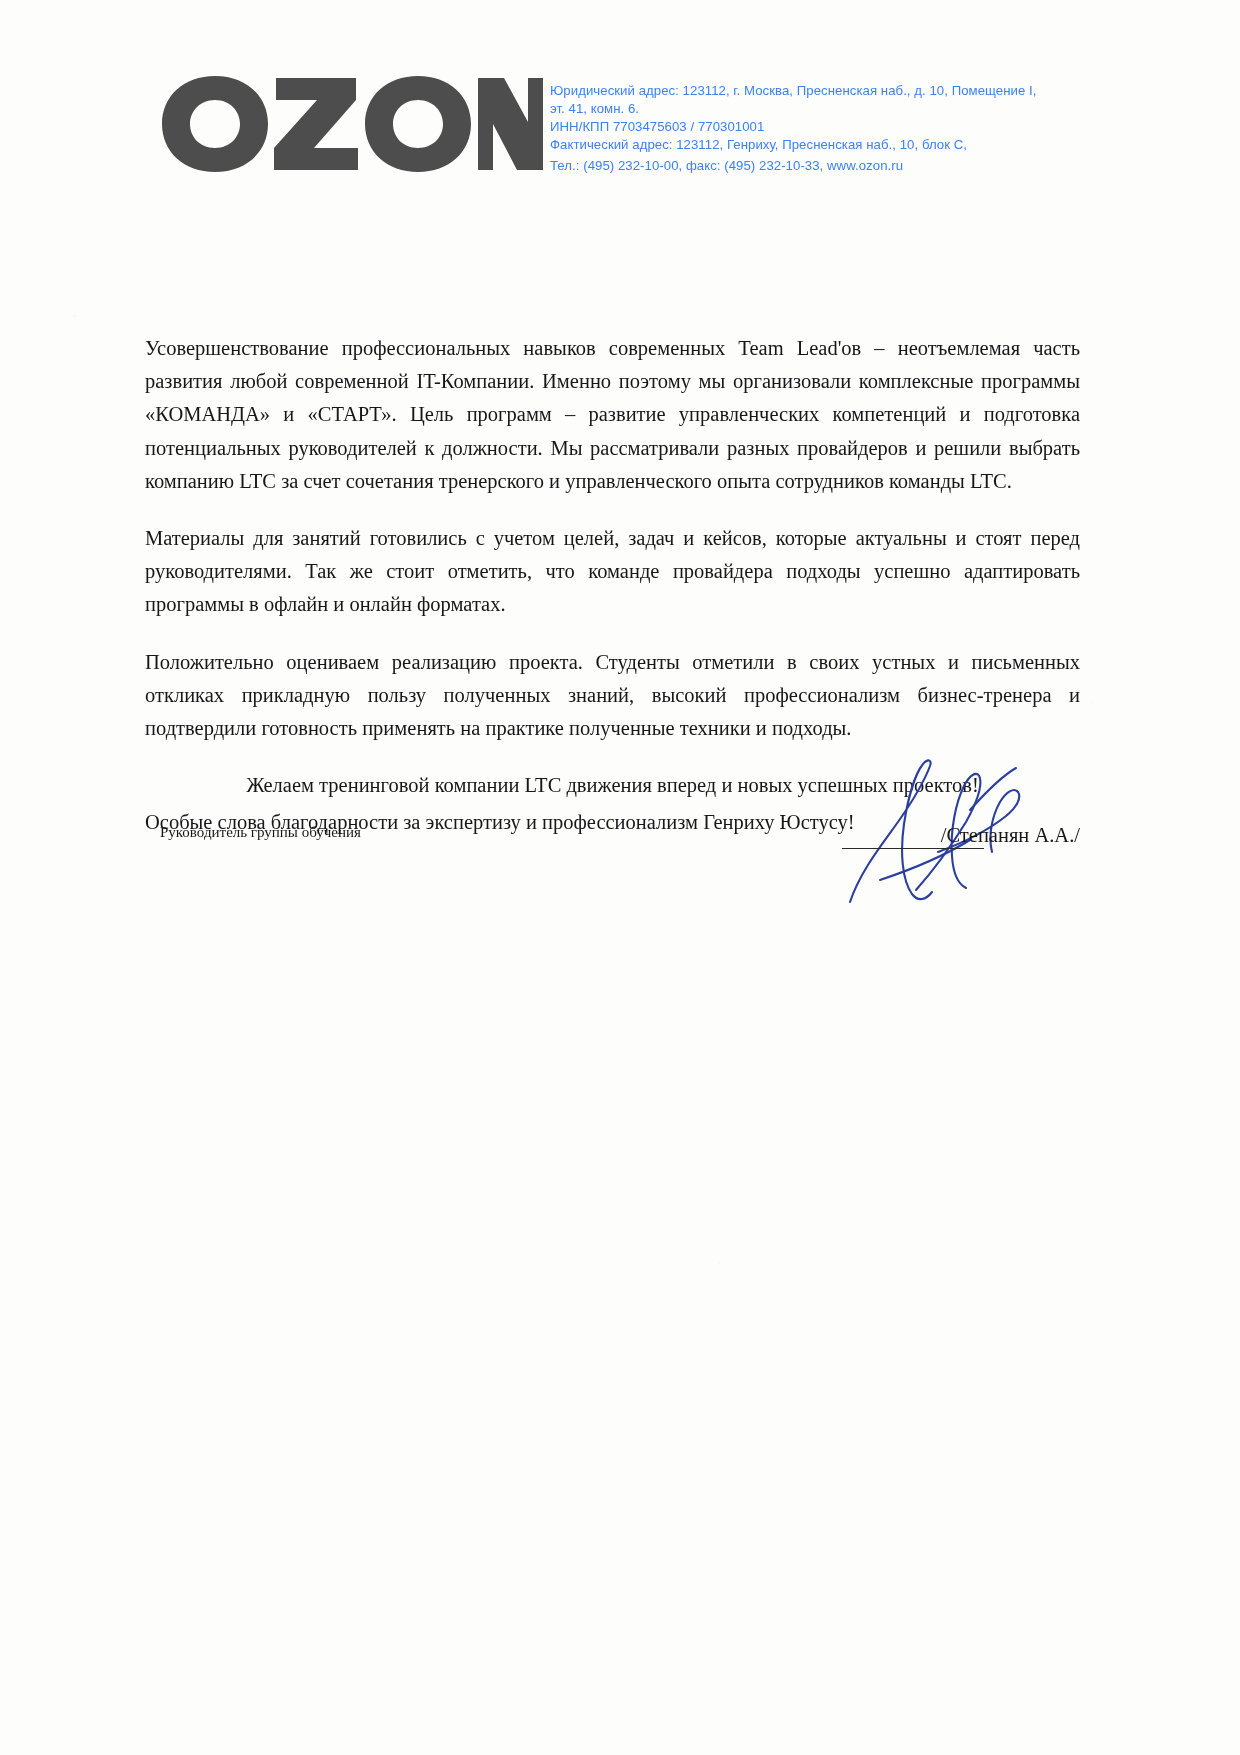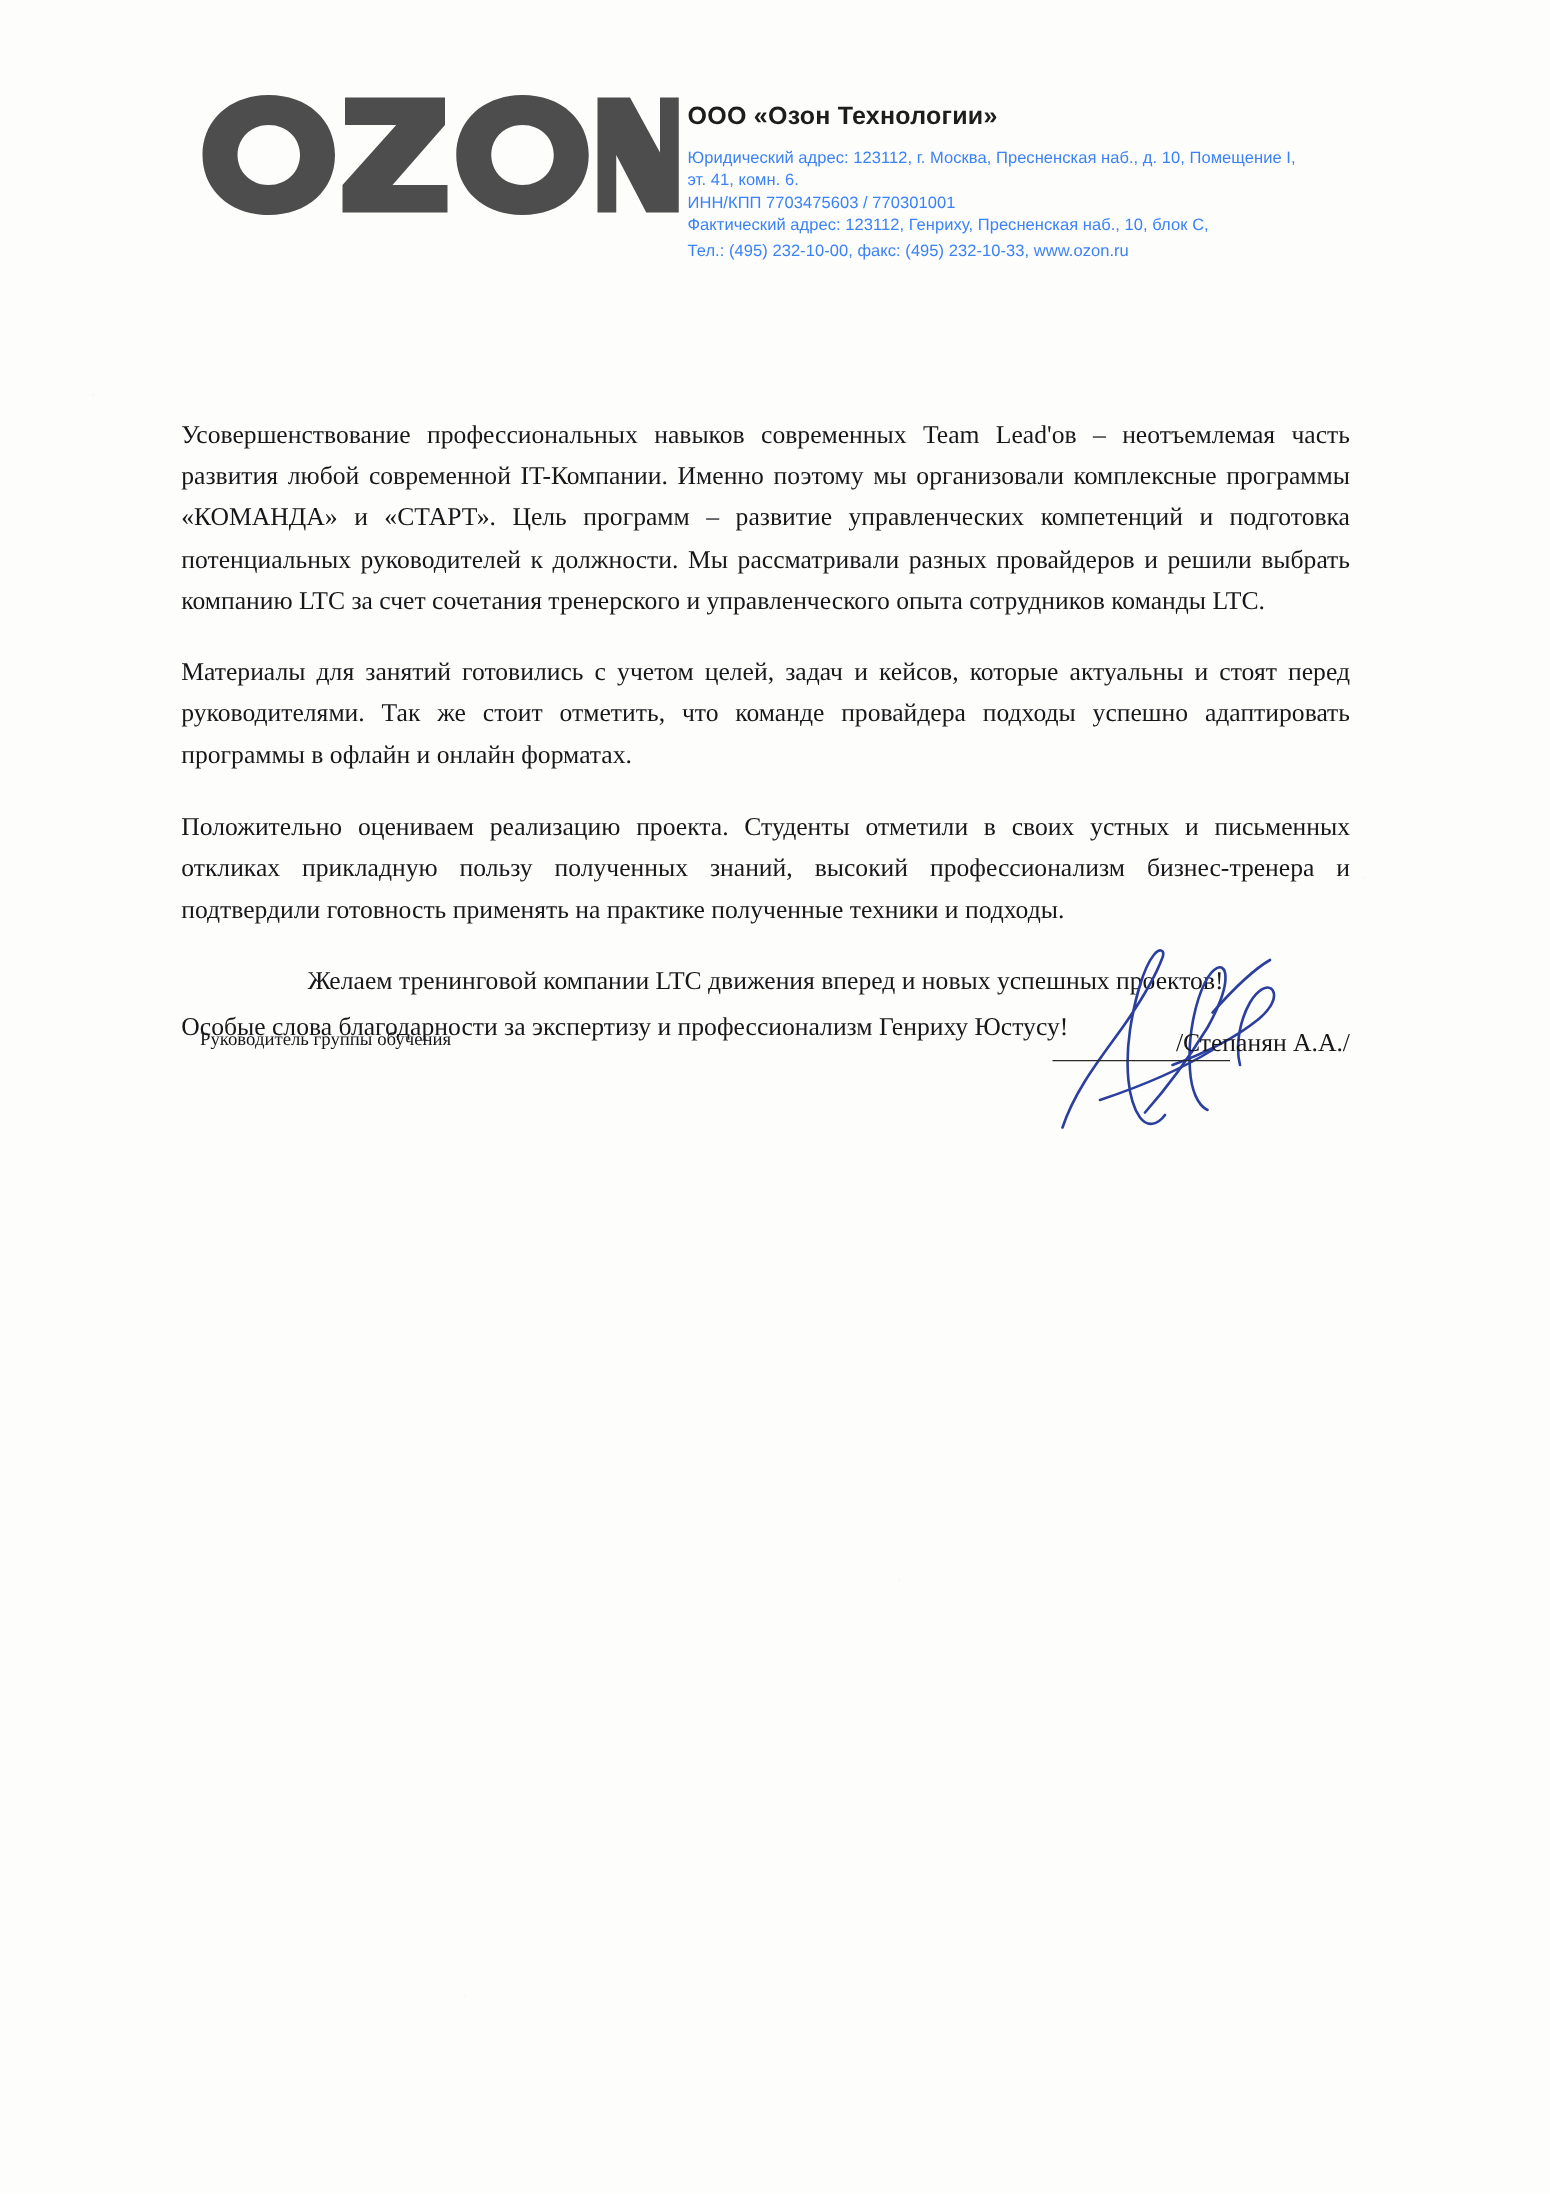--- a/index.html
+++ b/index.html
@@ -161,21 +161,20 @@
 
           <path d="M258 2 C227 2 205 22 205 50 C205 78 227 98 258 98 C289 98 311 78 311 50 C311 22 289 2 258 2 Z
                    M258 26 C273 26 283 37 283 50 C283 63 273 74 258 74 C243 74 233 63 233 50 C233 37 243 26 258 26 Z"></path>
 
           <path d="M318 4 L344 4 L368 48 L368 4 L383 4 L383 96 L357 96 L333 50 L333 96 L318 96 Z"></path>
         </g>
       </svg>
     </div>
 
     <div class="company-block">
-      <div class="company-name">ООО «Озон Технологии»</div>
       <div class="company-line tight">Юридический адрес: 123112, г. Москва, Пресненская наб., д. 10, Помещение I,</div>
       <div class="company-line tight">эт. 41, комн. 6.</div>
       <div class="company-line tight">ИНН/КПП 7703475603 / 770301001</div>
       <div class="company-line">Фактический адрес: 123112, Генриху, Пресненская наб., 10, блок С,</div>
       <div class="company-line">Тел.: (495) 232-10-00, факс: (495) 232-10-33, www.ozon.ru</div>
     </div>
   </div>
 
   <div class="letter-body">
     <p class="para">Усовершенствование профессиональных навыков современных Team Lead'ов – неотъемлемая часть развития любой современной IT-Компании. Именно поэтому мы организовали комплексные программы «КОМАНДА» и «СТАРТ». Цель программ – развитие управленческих компетенций и подготовка потенциальных руководителей к должности. Мы рассматривали разных провайдеров и решили выбрать компанию LTC за счет сочетания тренерского и управленческого опыта сотрудников команды LTC.</p>

